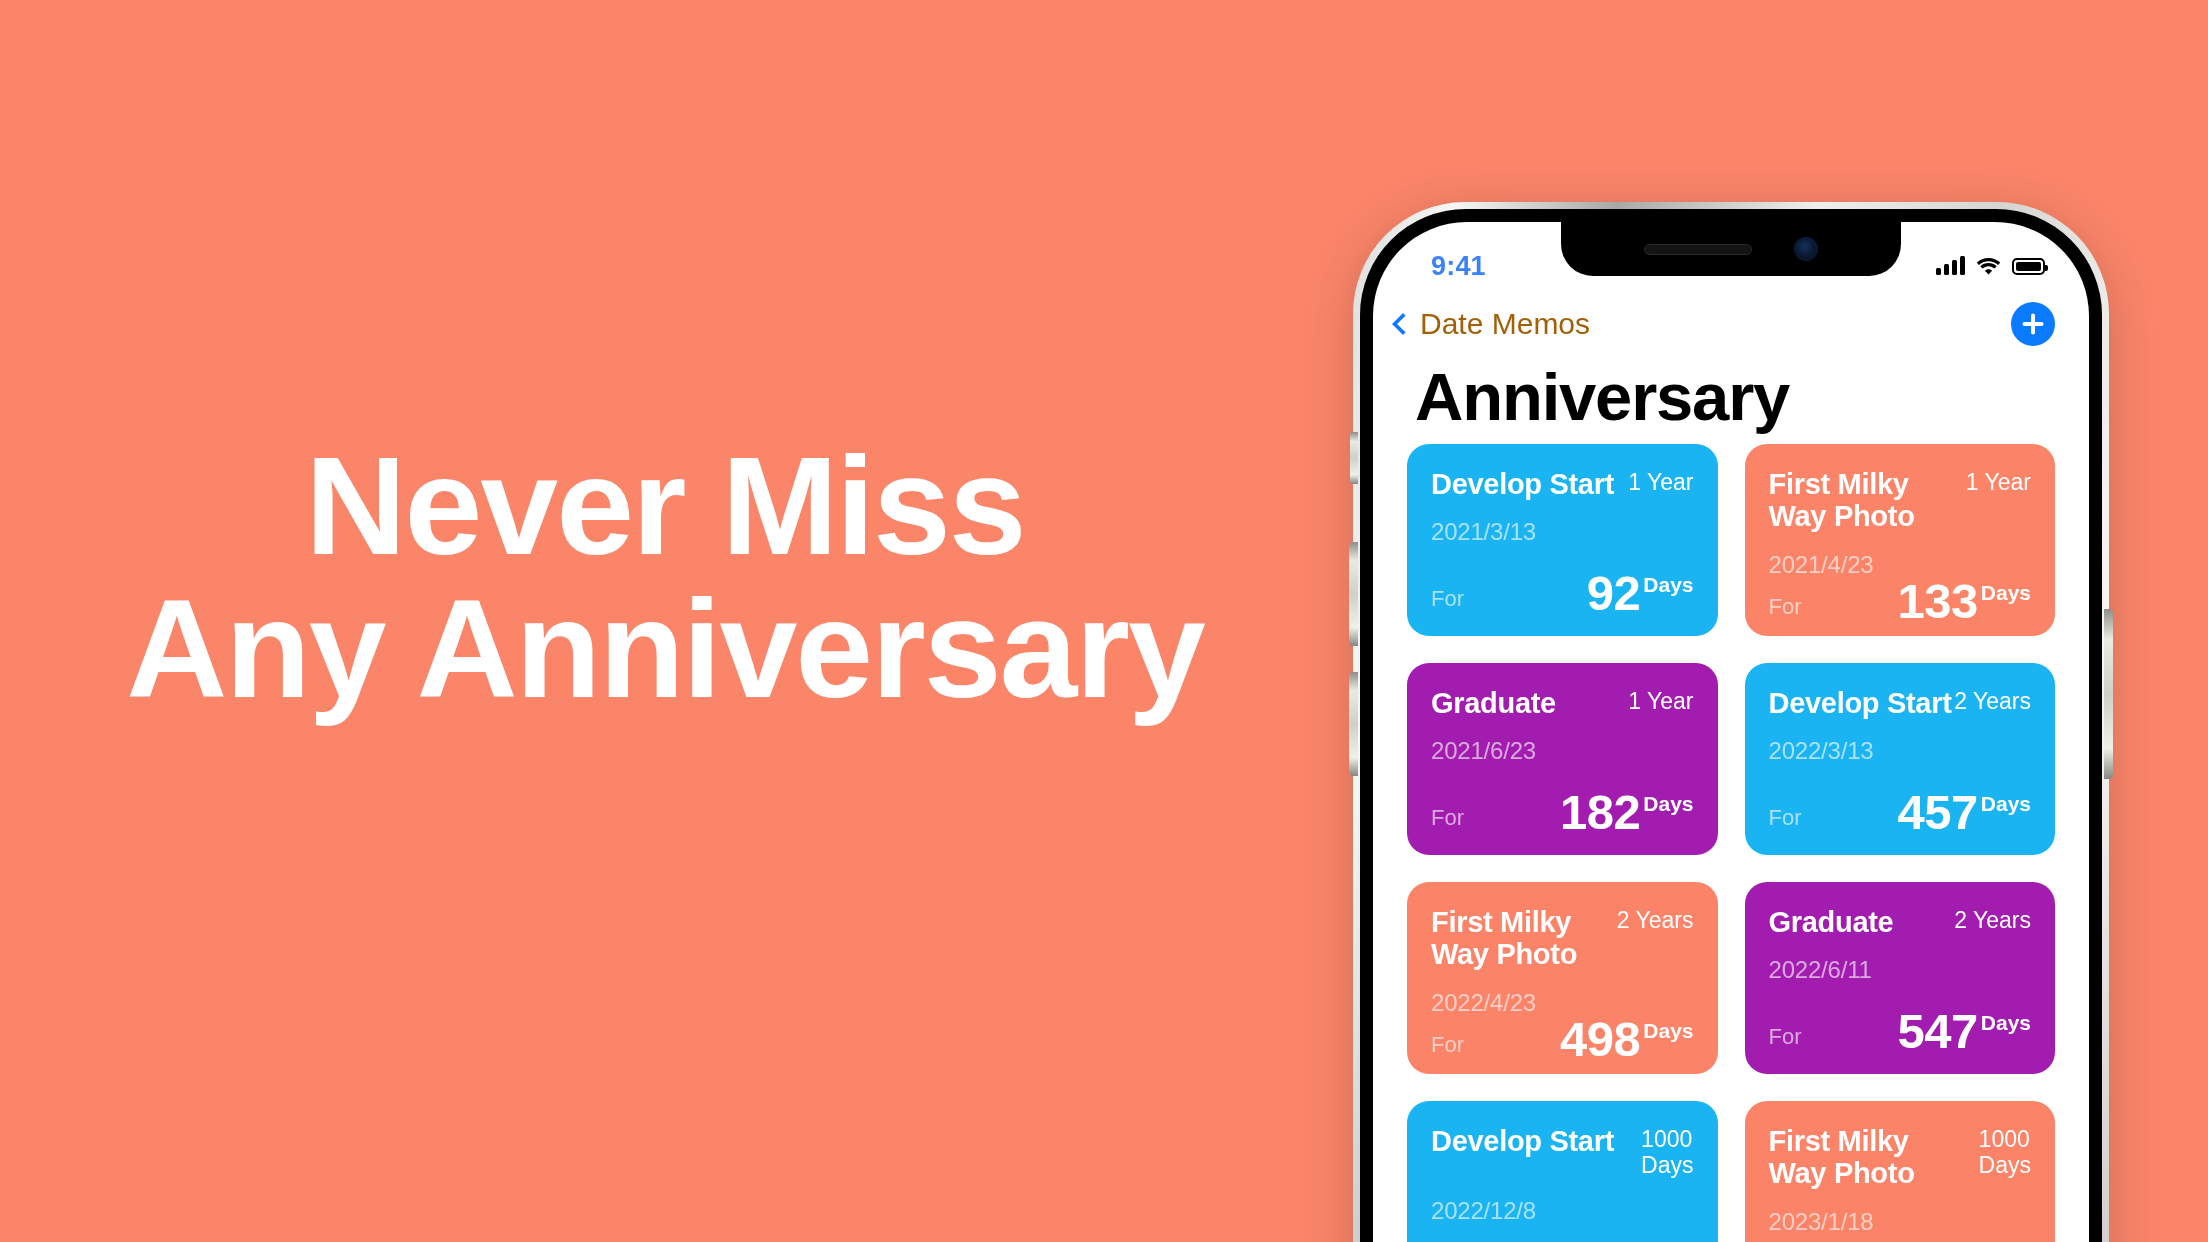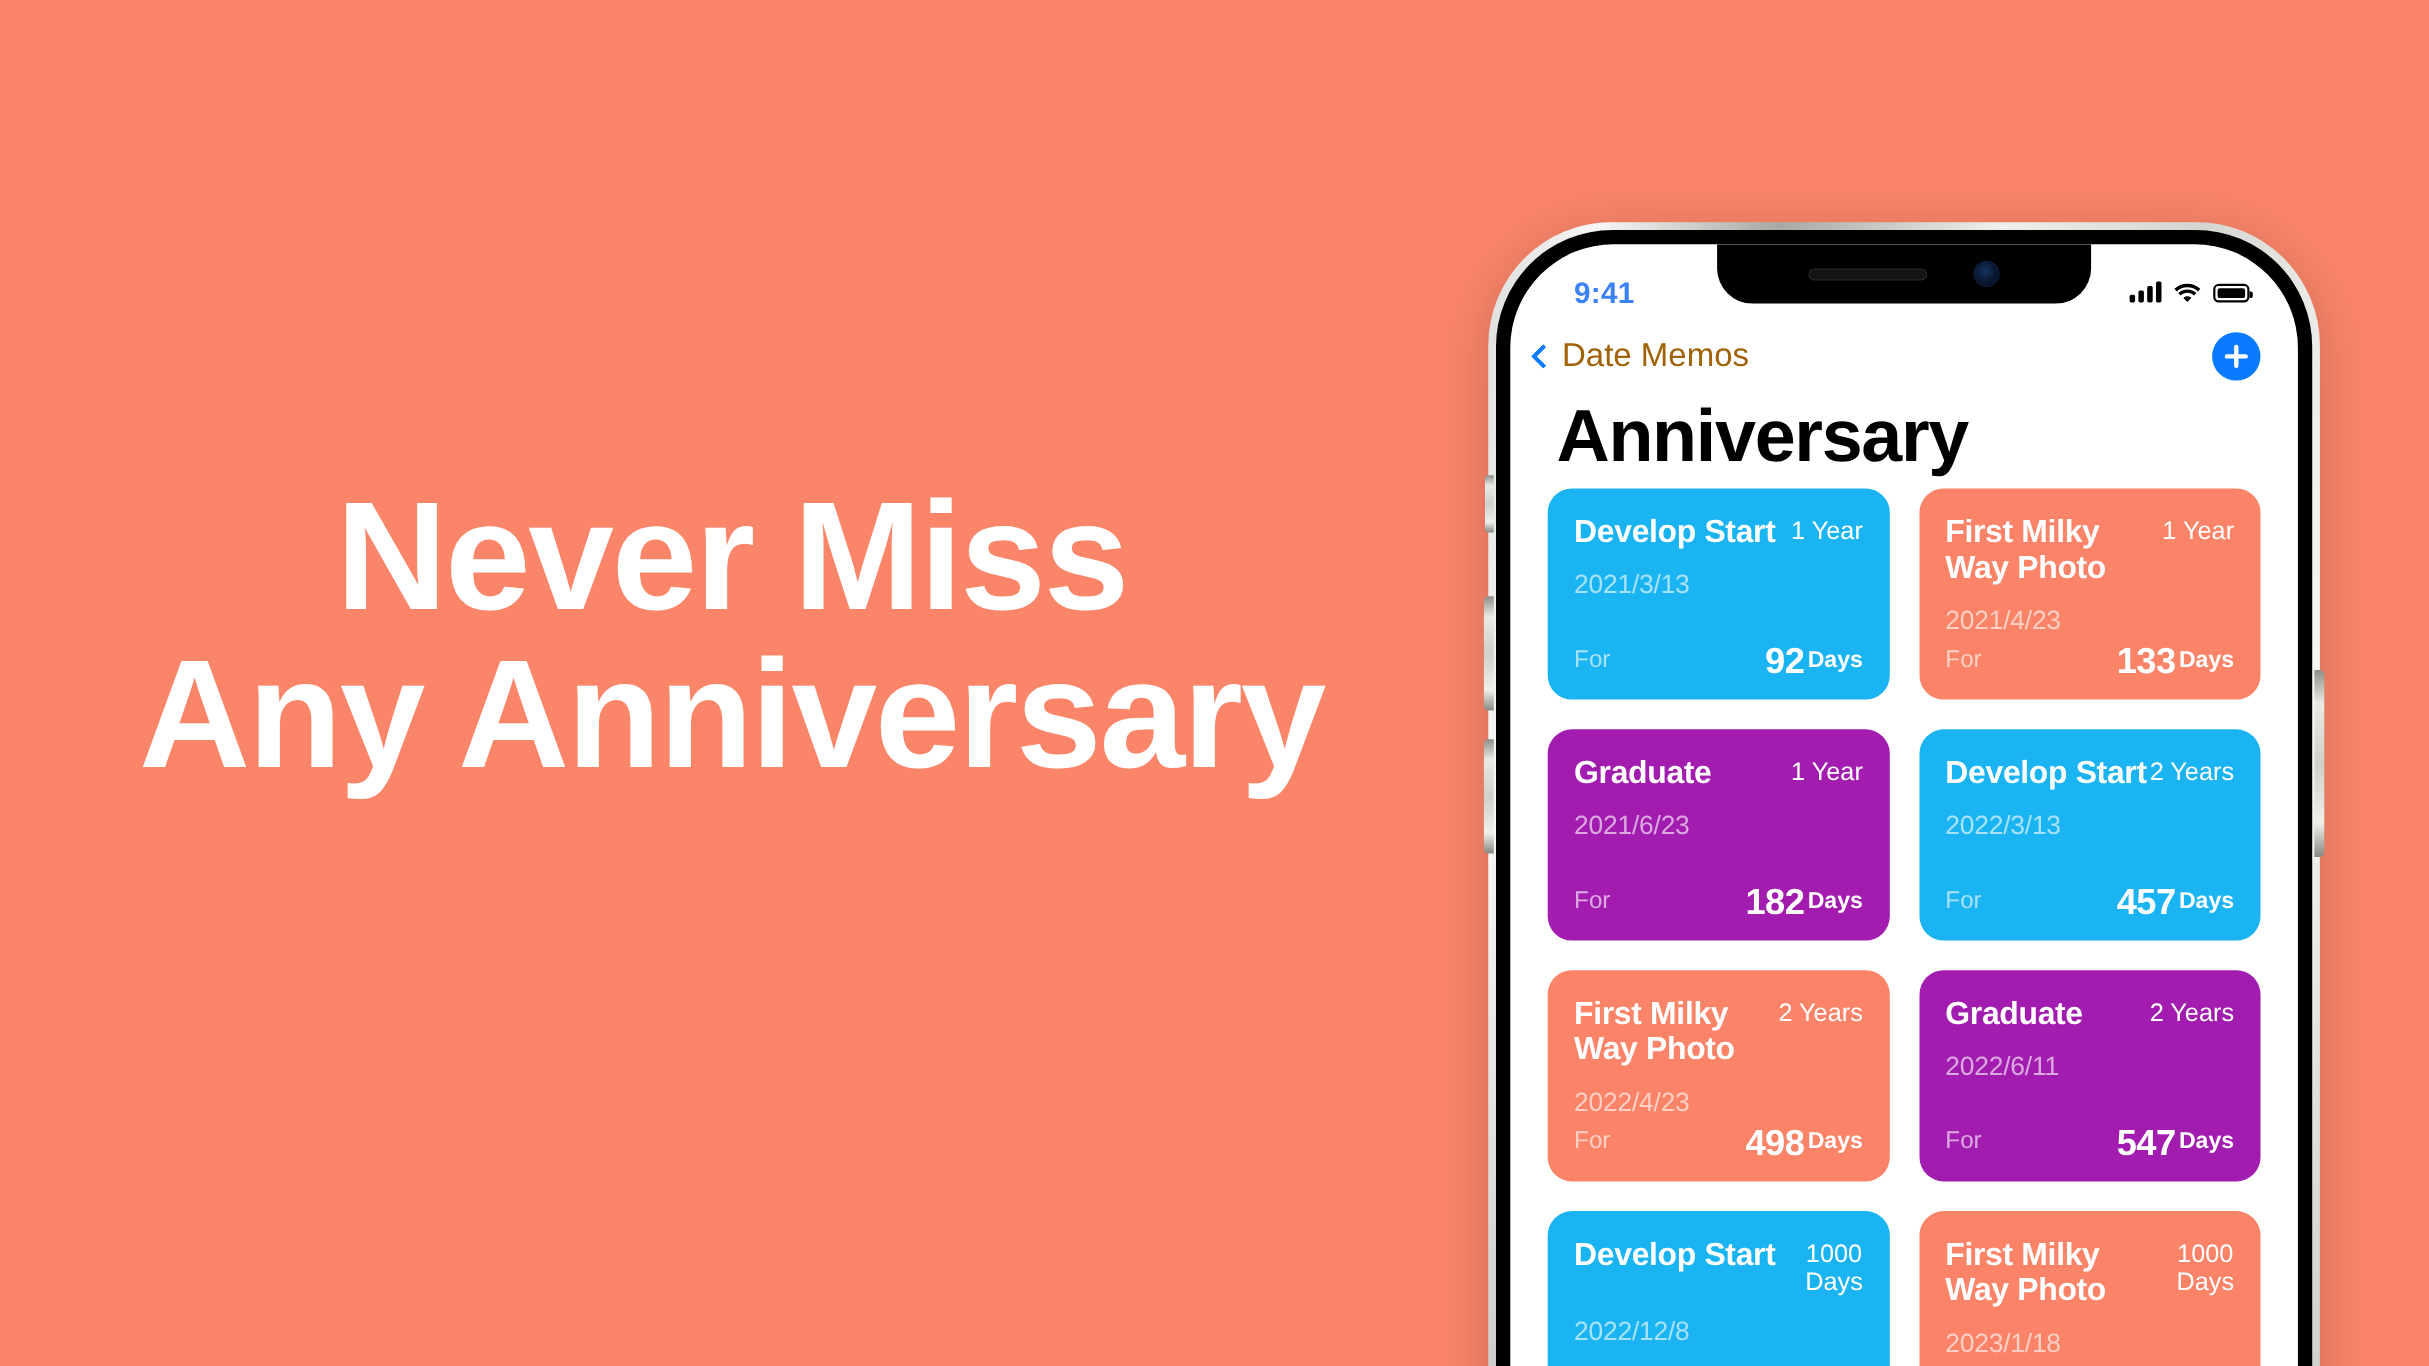--- a/index.html
+++ b/index.html
@@ -166,32 +166,32 @@
   .card.orange { background:#FB8368; }
   .card.green  { background:#a21caf; }
 
   .card-top { display:flex; justify-content:space-between; align-items:flex-start; }
   .card-name {
     font-size:29px; font-weight:700; line-height:1.12;
     letter-spacing:-.3px; flex:1;
   }
   .card-badge {
     font-size:23px; font-weight:400; line-height:1.12;
-    text-align:center; white-space:pre-line; padding-top:2px;
+    text-align:left; white-space:pre-line; padding-top:2px;
   }
   .card-date {
     font-size:24px; font-weight:400; color:rgba(255,255,255,0.62);
     margin-top:18px; letter-spacing:-.2px;
   }
   .card-bottom {
     margin-top:auto; display:flex; align-items:flex-end; justify-content:space-between;
   }
   .card-for { font-size:22px; color:rgba(255,255,255,0.62); padding-bottom:4px; }
   .card-count { display:flex; align-items:flex-start; gap:3px; }
-  .card-num { font-size:33px; font-weight:700; line-height:.92; letter-spacing:-.5px; }
+  .card-num { font-size:49px; font-weight:700; line-height:.92; letter-spacing:-.5px; }
   .card-unit { font-size:21px; font-weight:700; padding-top:2px; }
 </style>
 </head>
 <body>
 
 <div class="hero">
   <div class="hero-line">Never Miss</div>
   <div class="hero-line">Any Anniversary</div>
 </div>
 

